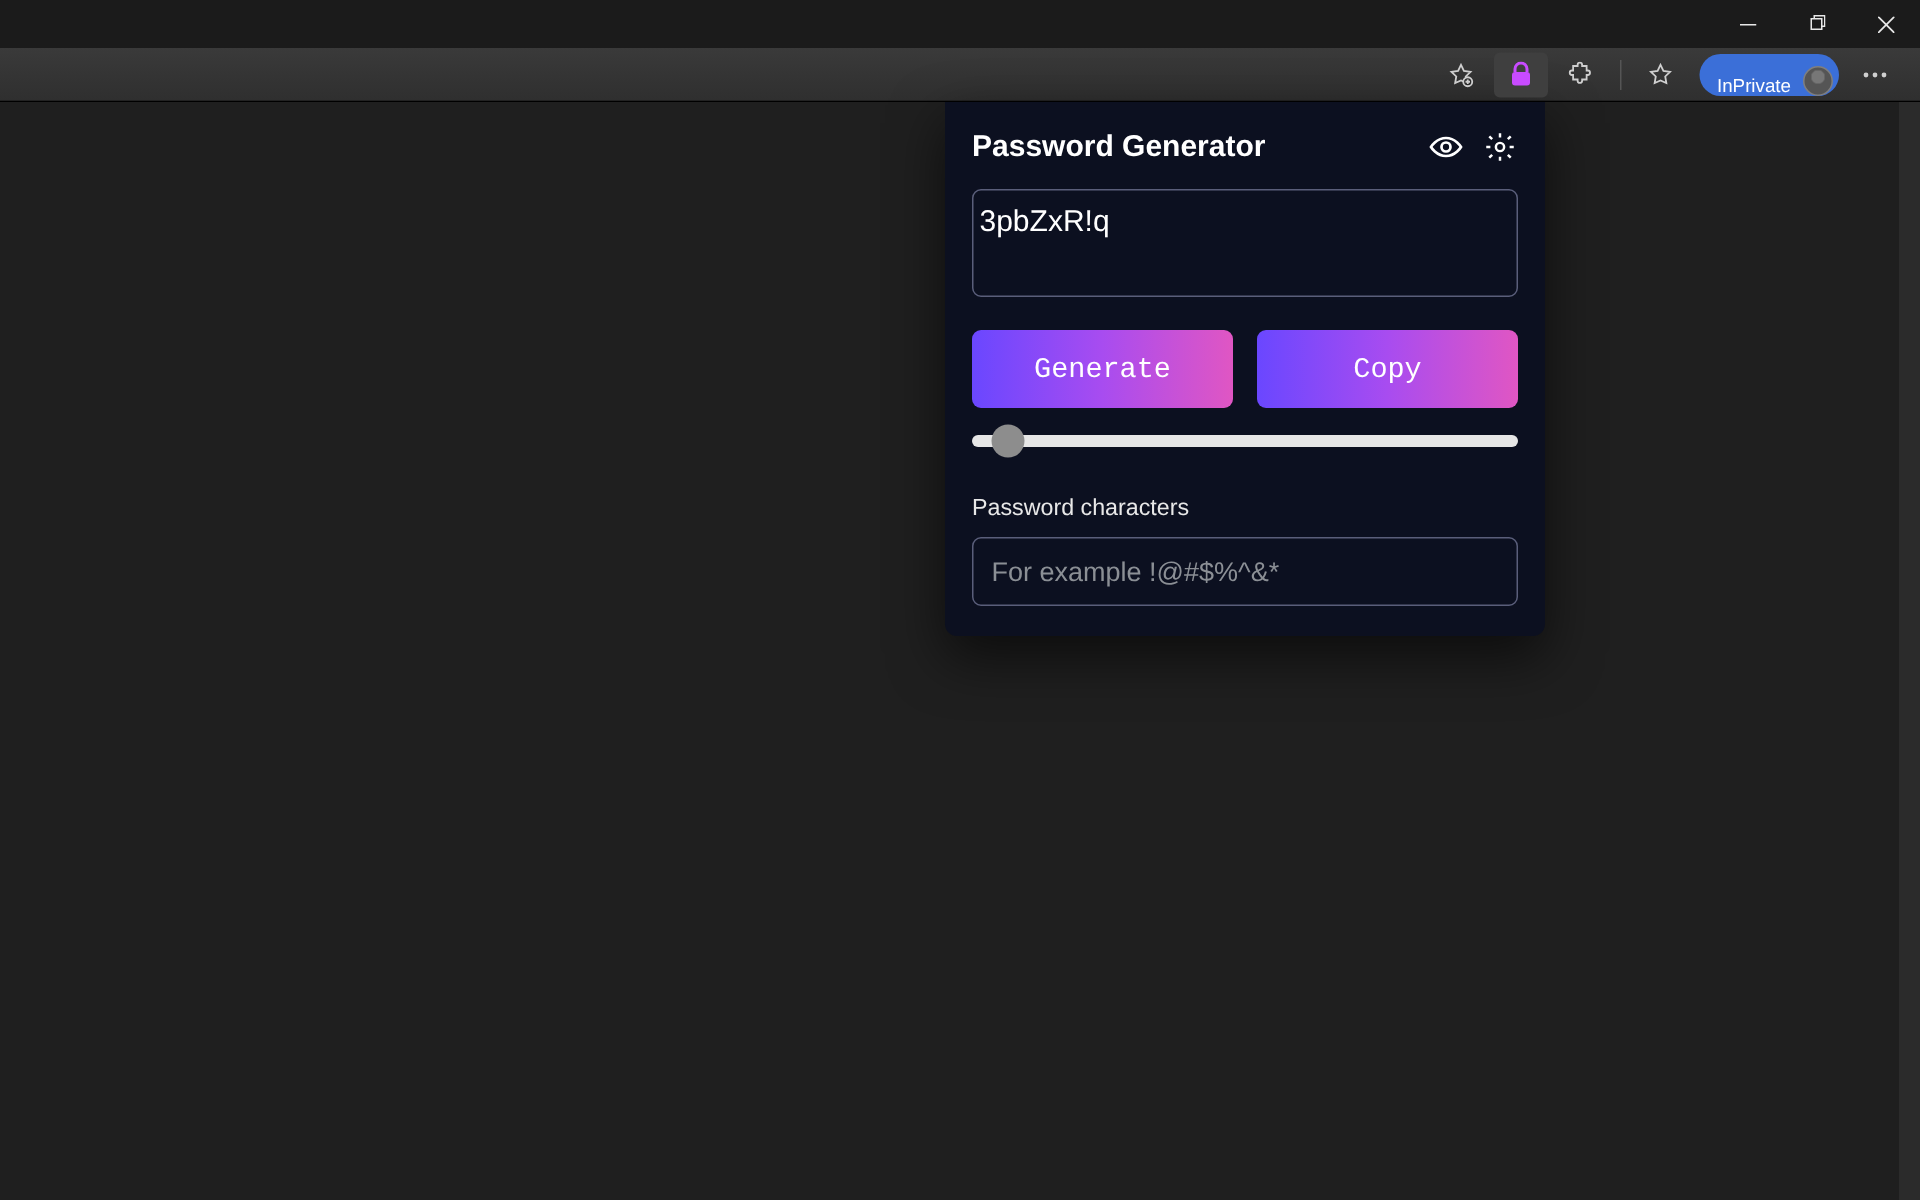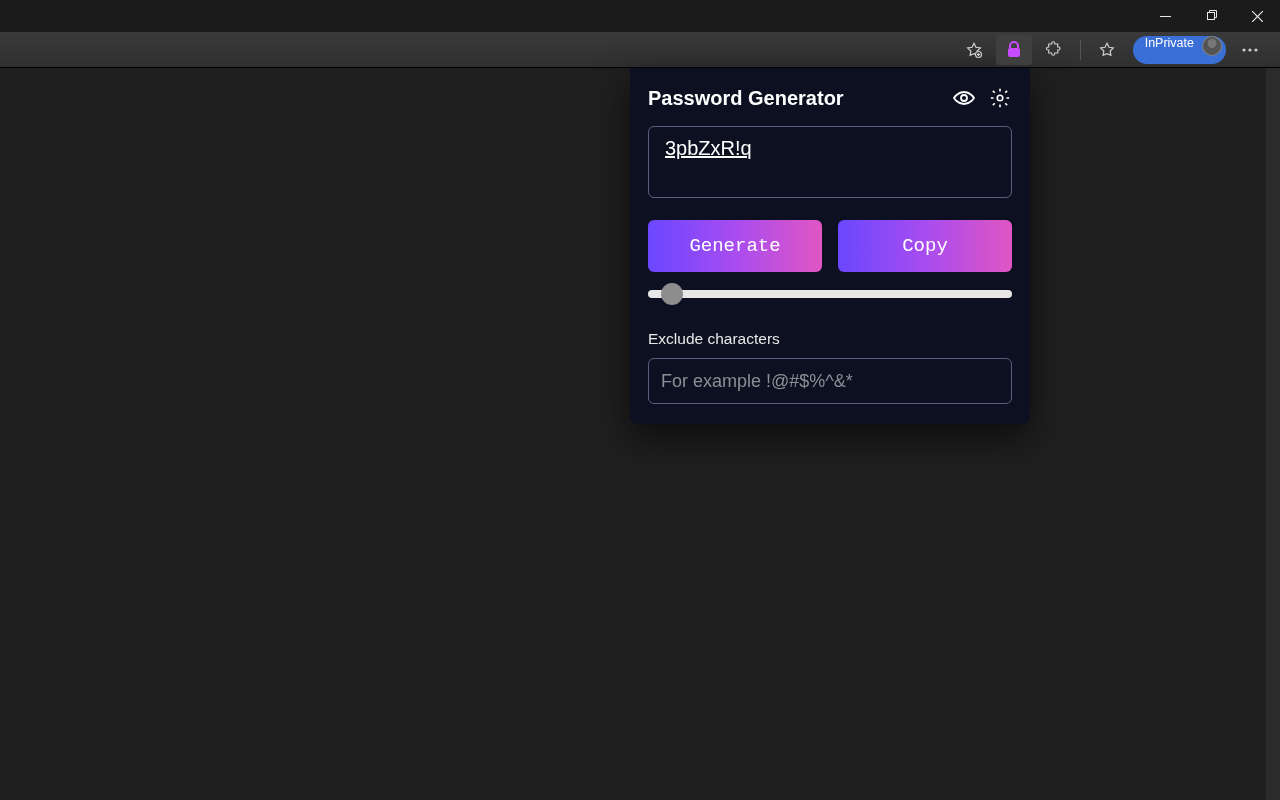--- a/index.html
+++ b/index.html
@@ -62,21 +62,21 @@
     background: #3f3f3f;
   }
   .tb-sep {
     width: 1px;
     height: 20px;
     background: #555;
     margin: 0 4px;
   }
   .inprivate-pill {
     display: flex;
-    align-items: flex-start;
+    align-items: flex-end;
     background: #3b6fd8;
     border-radius: 20px;
     height: 28px;
     padding: 0 4px 0 12px;
     gap: 8px;
     color: #fff;
     font-size: 12.5px;
     margin-left: 4px;
   }
   .inprivate-pill .avatar {
@@ -146,27 +146,26 @@
     align-items: center;
     justify-content: center;
     color: #fff;
   }
   .pw-box {
     width: 100%;
     height: 72px;
     border: 1px solid #5a5e7a;
     border-radius: 6px;
     background: transparent;
-    padding: 10px 16px;
+    padding: 10px 4px;
     color: #fff;
     font-size: 20px;
     font-family: inherit;
     display: block;
     text-align: left;
-    text-decoration: underline;
   }
   .btn-row {
     display: flex;
     gap: 16px;
     margin-top: 22px;
     align-items: flex-end;
   }
   .grad-btn {
     flex: 1;
     height: 52px;
@@ -319,16 +318,16 @@
     <div class="btn-row">
       <button class="grad-btn">Generate</button>
       <button class="grad-btn">Copy</button>
     </div>
 
     <div class="slider-wrap">
       <div class="slider-track"></div>
       <div class="slider-thumb" id="slider-thumb" style="left: 6.66667%;"></div>
     </div>
 
-    <div class="exclude-label">Exclude characters</div>
+    <div class="exclude-label">Password characters</div>
     <input class="exclude-input" type="text" placeholder="For example !@#$%^&amp;*" style="">
   </div>
 </div>
 
 </body></html>

